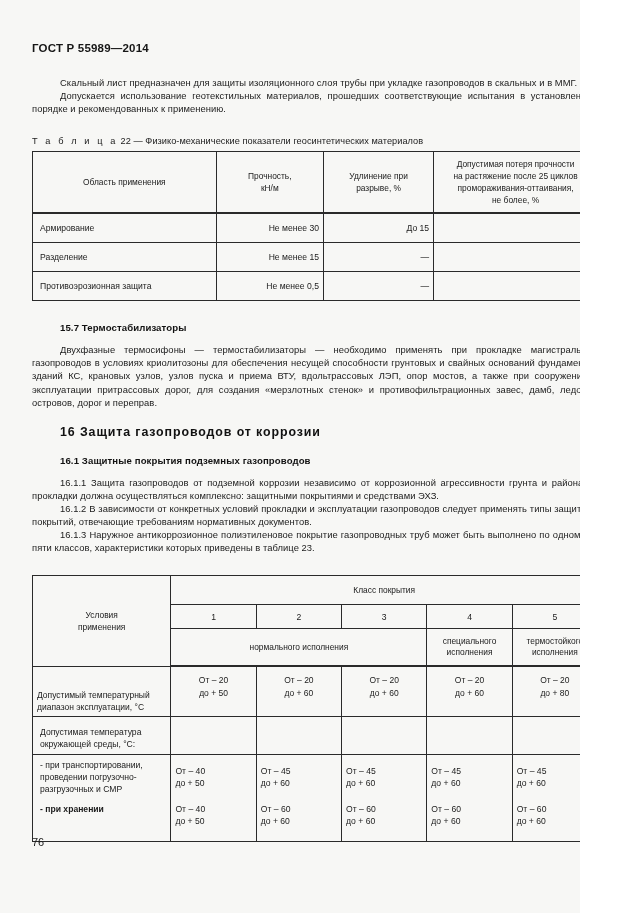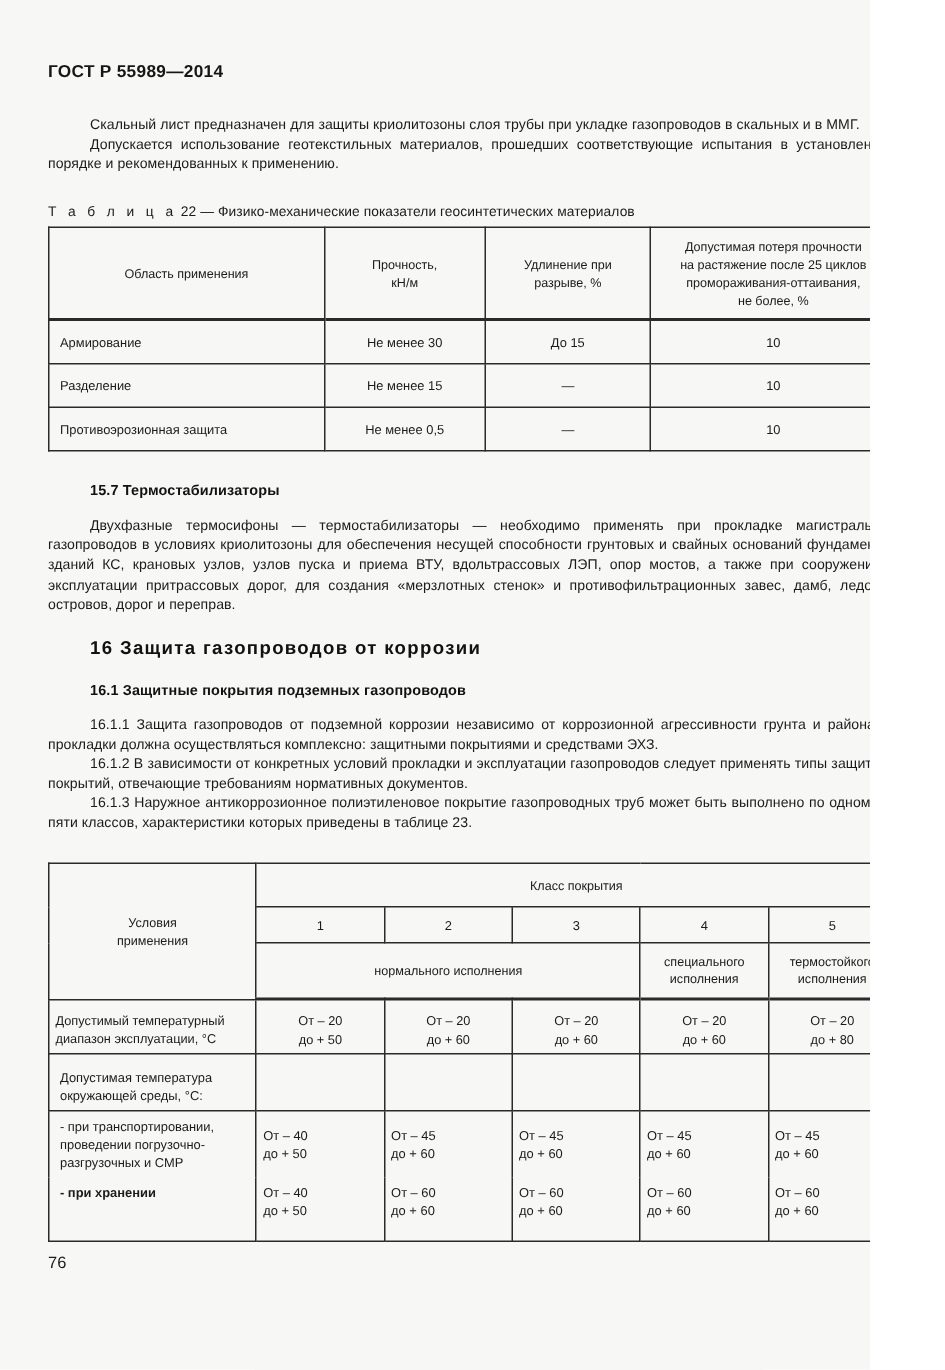--- a/index.html
+++ b/index.html
@@ -75,21 +75,21 @@
     color: #1b1b1b;
     table-layout: fixed;
   }
   table.gost td, table.gost th {
     border: 1px solid #2a2a2a;
     padding: 4px 4px;
     vertical-align: middle;
     font-weight: normal;
     line-height: 12px;
   }
-  table.gost .ctr { text-align: center; margin-top: 37px; }
+  table.gost .ctr { text-align: right; margin-top: 37px; }
   table.gost .lft { text-align: left; padding-left: 7px; }
   .thead-cell {
     text-align: center;
     vertical-align: middle;
     line-height: 11.5px;
     font-size: 8.4px;
   }
   .hrule-bottom { border-bottom: 2px solid #2a2a2a !important; }
 
   
@@ -137,21 +137,21 @@
 </head>
 <body>
 
 <div id="page">
   <div class="sheet"></div>
 
   <div class="content">
 
     <div class="doc-header">ГОСТ Р 55989—2014</div>
 
-    <p class="body ind">Скальный лист предназначен для защиты криолитозоны слоя трубы при укладке газопроводов в скальных и в ММГ.</p>
+    <p class="body ind">Скальный лист предназначен для защиты изоляционного слоя трубы при укладке газопроводов в скальных и в ММГ.</p>
     <p class="body ind">Допускается использование геотекстильных материалов, прошедших соответствующие испытания в установленном порядке и рекомендованных к применению.</p>
 
     <div class="gap-l"></div>
 
     <div class="tbl-caption">
       <span class="sp">Т а б л и ц а</span>
       <span>22</span>
       <span>— Физико-механические показатели геосинтетических материалов</span>
     </div>
 
@@ -244,21 +244,21 @@
         </tr>
         <tr>
           <td class="thead-cell exec hrule-bottom" colspan="3">нормального исполнения</td>
           <td class="thead-cell exec hrule-bottom cell-lines">специального
 исполнения</td>
           <td class="thead-cell exec hrule-bottom cell-lines">термостойкого
 исполнения</td>
         </tr>
 
         <tr>
-          <td class="lft cond" style="padding-top:7px;">Допустимый температурный диапазон эксплуатации, °С</td>
+          <td class="lft cond" style="padding-top:22px;">Допустимый температурный диапазон эксплуатации, °С</td>
           <td class="vals cell-lines" style="padding-top:7px;">От  – 20
 до + 50</td>
           <td class="vals cell-lines" style="padding-top:7px;">От  – 20
 до + 60</td>
           <td class="vals cell-lines" style="padding-top:7px;">От  – 20
 до + 60</td>
           <td class="vals cell-lines" style="padding-top:7px;">От  – 20
 до + 60</td>
           <td class="vals cell-lines" style="padding-top:7px;">От  – 20
 до + 80</td>

